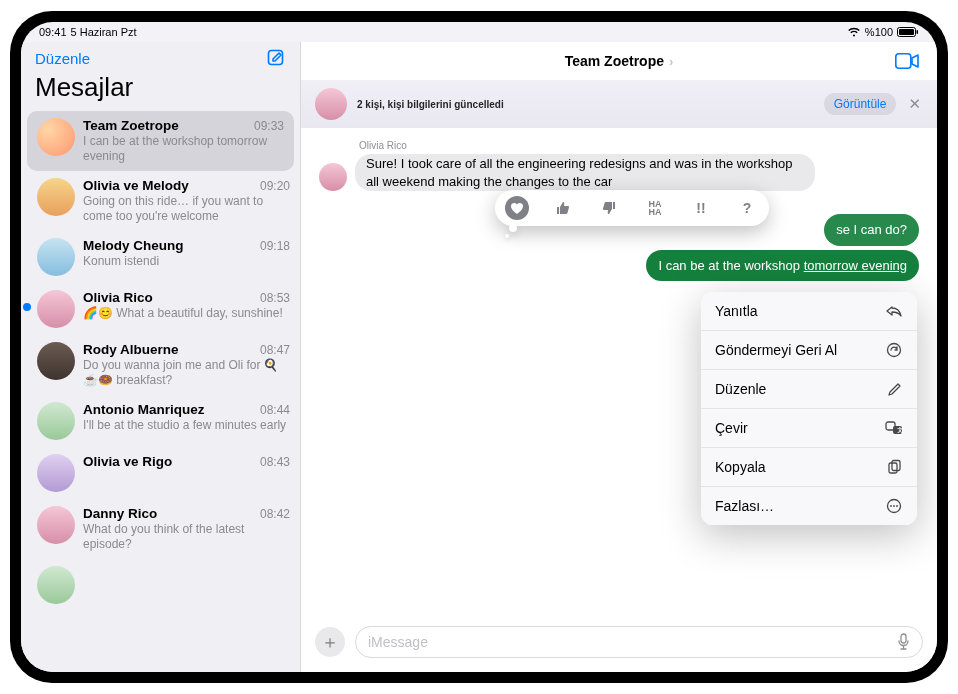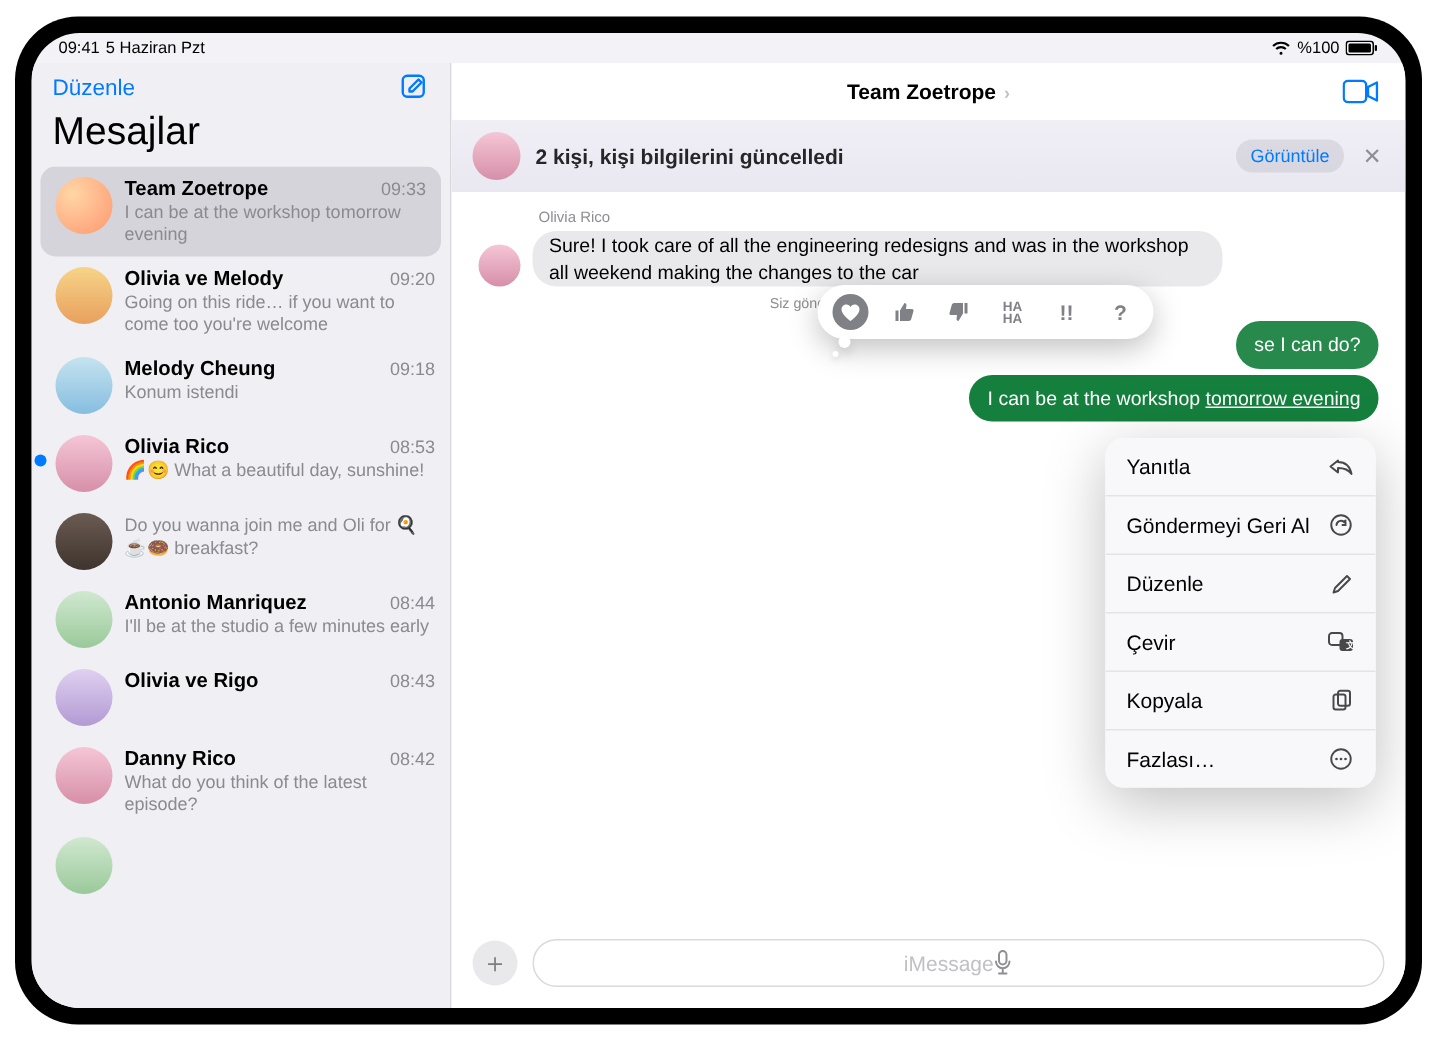--- a/index.html
+++ b/index.html
@@ -33,47 +33,47 @@
   .conv-time { font-size:12px; color:#8a8a8f; }
   .conv-preview { font-size:12px; color:#8a8a8f; line-height:1.25; margin-top:1px; max-height:30px; overflow:hidden; }
   
   .main { flex:1; display:flex; flex-direction:column; background:#fff; position:relative; }
   .main-header { height:38px; display:flex; align-items:center; justify-content:center; position:relative; border-bottom:none; }
   .chat-title { font-size:14px; font-weight:600; }
   .chat-title .chev { color:#c0c0c6; font-size:12px; margin-left:2px; }
   .video-btn { position:absolute; right:18px; color:#007aff; }
   .banner { display:flex; align-items:center; gap:10px; background:linear-gradient(#f0eff6,#e9e8f1); padding:8px 14px; position:relative; }
   .banner .avatar { margin-left:0; width:32px; height:32px; }
-  .banner-text { flex:1; font-size:14px; font-weight:600; color:#262628; }
+  .banner-text { flex:1; font-size:10px; font-weight:600; color:#262628; }
   .banner-btn { background:rgba(120,120,128,0.16); border-radius:12px; padding:4px 10px; font-size:12px; font-weight:500; color:#007aff; }
   .banner-close { color:#8e8e93; font-size:15px; padding:0 2px; }
   .chat-body { flex:1; padding:12px 18px 8px 18px; overflow:hidden; position:relative; }
   .msg-sender { font-size:10px; color:#8e8e93; margin-left:40px; margin-bottom:3px; }
   .msg-row { display:flex; gap:8px; margin-bottom:2px; }
   .msg-avatar { width:28px; height:28px; border-radius:50%; background:linear-gradient(#f5c6d6,#d68fa8); flex-shrink:0; align-self:flex-end; }
   .bubble-in { background:#e9e9eb; border-radius:16px; padding:1px 11px; font-size:13px; line-height:1.35; max-width:460px; color:#000; }
   .sys-note { font-size:9.5px; color:#8e8e93; text-align:center; margin:6px 0 6px 0; }
   .msg-out-wrap { display:flex; flex-direction:column; align-items:flex-end; position:relative; }
   .bubble-out { background:#15803d; color:#fff; border-radius:16px; padding:7px 12px; font-size:13px; line-height:1.35; max-width:400px; margin-bottom:4px; position:relative; }
   .bubble-out .u { text-decoration:underline; }
   
-  .tapback-bar { position:absolute; top:-24px; right:150px; background:#fff; border-radius:22px; padding:6px 10px; display:flex; gap:12px; box-shadow:0 6px 20px rgba(0,0,0,0.25); align-items:center; z-index:5; }
+  .tapback-bar { position:absolute; top:-24px; right:150px; background:#fff; border-radius:22px; padding:6px 10px; display:flex; gap:22px; box-shadow:0 6px 20px rgba(0,0,0,0.25); align-items:center; z-index:5; }
   .tapback-bar .rx { width:24px; height:24px; display:flex; align-items:center; justify-content:center; font-size:14px; font-weight:700; color:#808087; }
   .tapback-bar .rx.heart { background:#808087; border-radius:50%; color:#fff; }
   .tapback-tail { position:absolute; bottom:-6px; left:14px; width:8px; height:8px; background:#fff; border-radius:50%; box-shadow:0 4px 8px rgba(0,0,0,0.15); }
   .tapback-tail2 { position:absolute; bottom:-12px; left:10px; width:4px; height:4px; background:#fff; border-radius:50%; box-shadow:0 2px 4px rgba(0,0,0,0.1); }
   
-  .ctx-menu { position:absolute; right:20px; top:164px; width:180px; background:rgba(248,248,250,0.98); border-radius:12px; box-shadow:0 10px 40px rgba(0,0,0,0.25); overflow:hidden; z-index:6; }
+  .ctx-menu { position:absolute; right:20px; top:164px; width:216px; background:rgba(248,248,250,0.98); border-radius:12px; box-shadow:0 10px 40px rgba(0,0,0,0.25); overflow:hidden; z-index:6; }
   .ctx-item { display:flex; justify-content:space-between; align-items:center; padding:10px 14px; font-size:14px; color:#000; border-bottom:1px solid rgba(0,0,0,0.08); }
   .ctx-item:last-child { border-bottom:none; }
   .ctx-icon { width:18px; height:18px; display:flex; align-items:center; justify-content:center; color:#484848; }
   
   .compose-bar { display:flex; align-items:center; gap:10px; padding:8px 14px 14px 14px; }
   .plus-btn { width:30px; height:30px; border-radius:50%; background:#e9e9eb; display:flex; align-items:center; justify-content:center; color:#7d7d83; font-size:18px; }
-  .compose-input { flex:1; height:32px; border:1px solid #d9d9de; border-radius:16px; display:flex; align-items:center; padding:0 12px; font-size:14px; color:#c0c0c6; justify-content:center; }
+  .compose-input { flex:1; height:32px; border:1px solid #d9d9de; border-radius:16px; display:flex; align-items:center; padding:0 12px; font-size:14px; color:#c0c0c6; justify-content:space-between; }
   .mic-icon { color:#8e8e93; }
   svg { display:block; }
 </style>
 </head>
 <body>
 
 <div class="ipad-frame">
   <div class="screen">
 
     <div class="status-bar">
@@ -150,20 +150,24 @@
                 <div class="conv-header">
                   <span class="conv-name">Olivia Rico</span>
                   <span class="conv-time">08:53</span>
                 </div>
                 <div class="conv-preview">🌈😊 What a beautiful day, sunshine!</div>
               </div>
             </div>
             <div class="conv-item">
               <div class="avatar av4"></div>
               <div class="conv-body">
+                <div class="conv-header">
+                  <span class="conv-name">Rody Albuerne</span>
+                  <span class="conv-time">08:47</span>
+                </div>
                 <div class="conv-preview">Do you wanna join me and Oli for 🍳☕🍩 breakfast?</div>
               </div>
             </div>
             <div class="conv-item">
               <div class="avatar av5"></div>
               <div class="conv-body">
                 <div class="conv-header">
                   <span class="conv-name">Antonio Manriquez</span>
                   <span class="conv-time">08:44</span>
                 </div>

